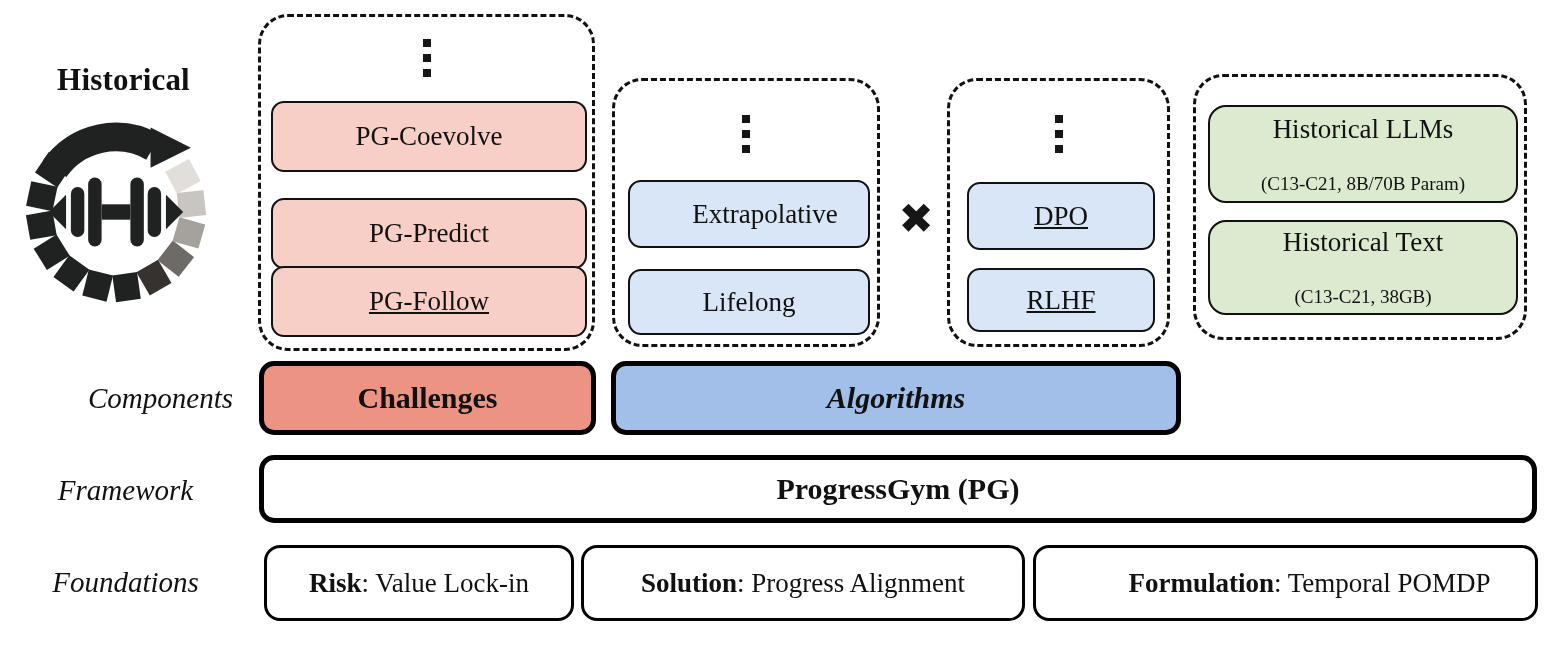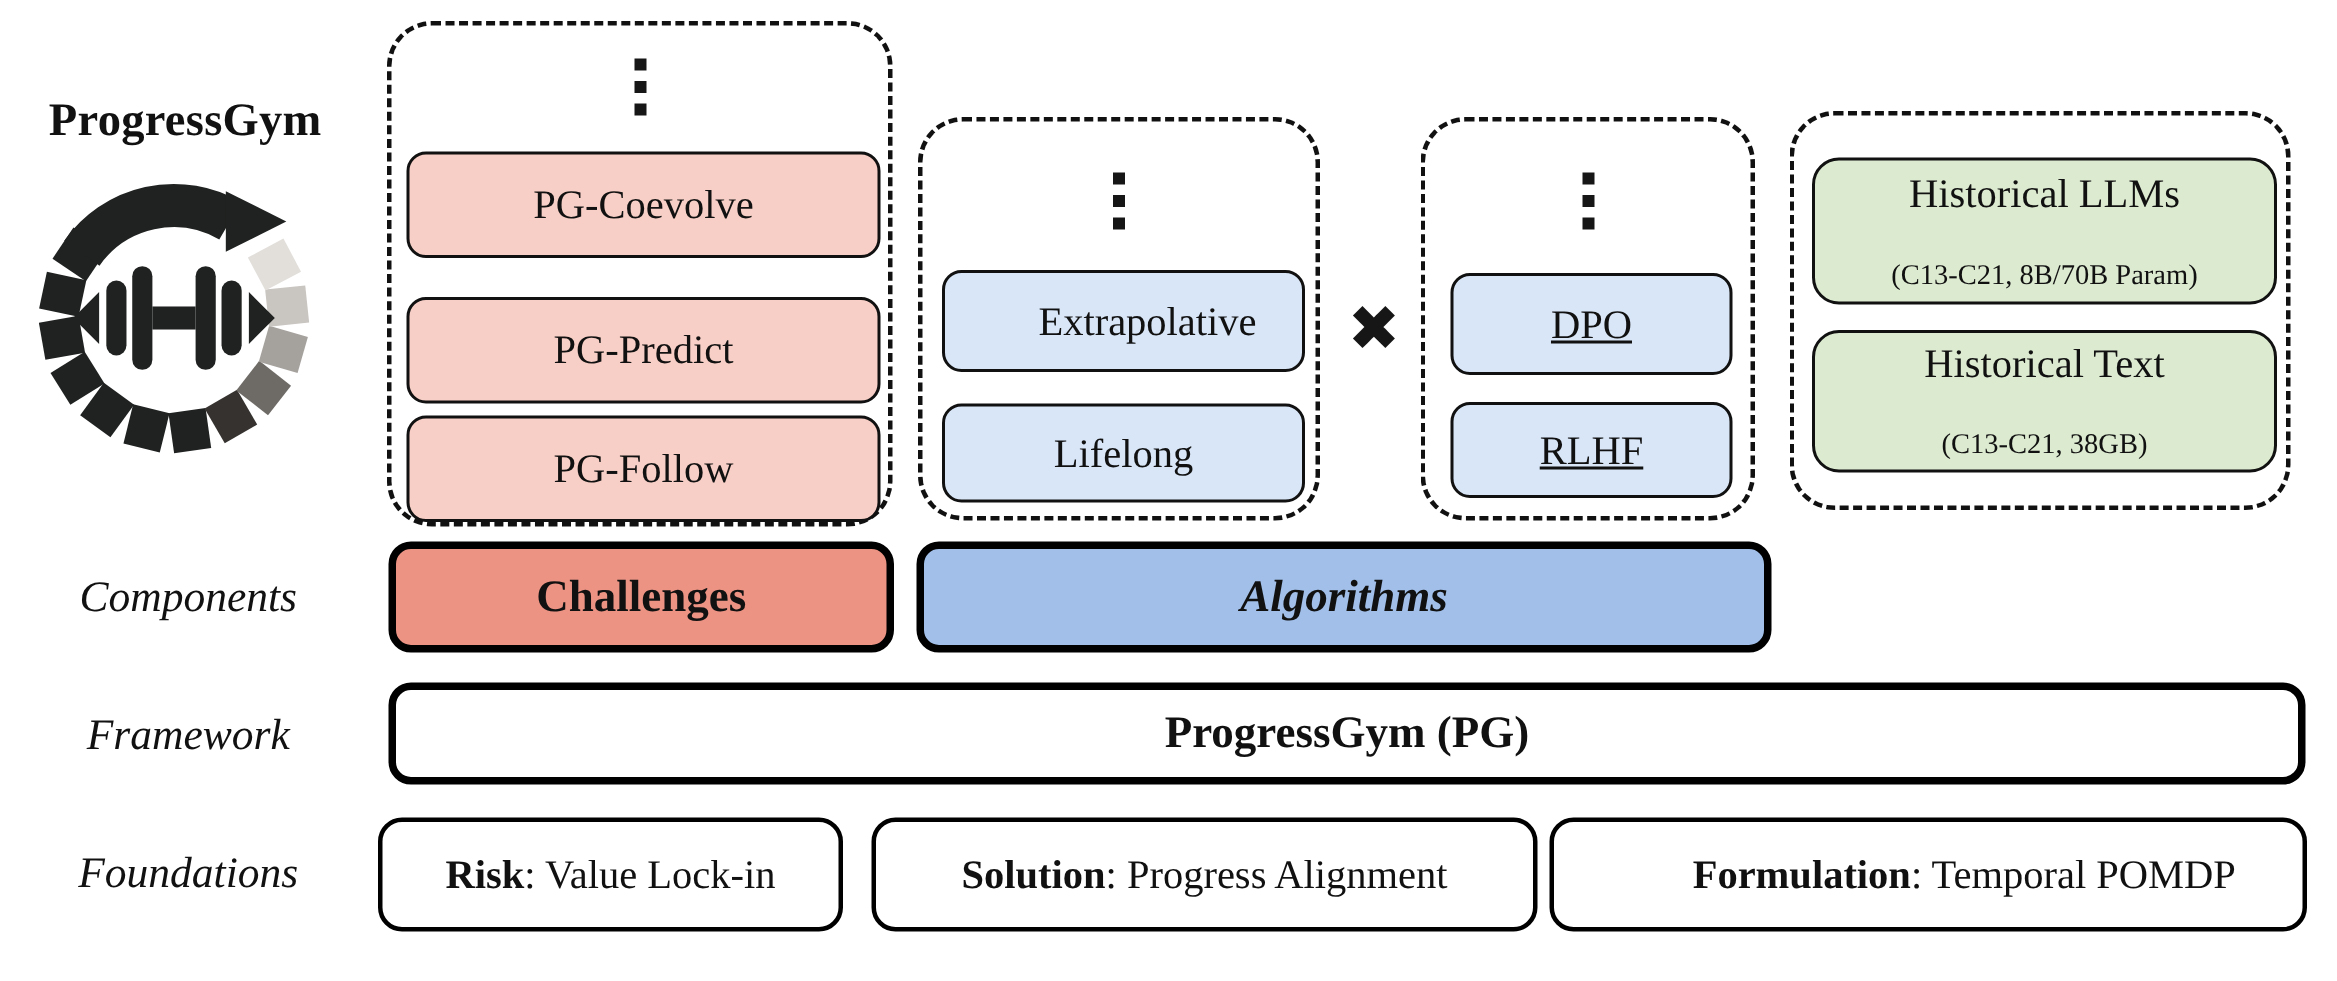--- a/index.html
+++ b/index.html
@@ -22,61 +22,61 @@
   .vdots i{display:block;width:8px;height:8px;background:#161616;}
   .col1 .vdots{top:22px;}
   .col2 .vdots, .col3 .vdots{top:34px;}
   
   .pill{position:absolute;display:flex;align-items:center;justify-content:center;
     border:2.5px solid #111;border-radius:13px;box-sizing:border-box;font-size:27px;}
   .pink{background:var(--pink_fill,#f8cfc6);}
   .blue{background:var(--blue_fill,#d9e6f7);}
   .green{background:var(--green_fill,#dcead0);gap:28px;}
   .col1 .pill{left:10px;width:316px;height:71px;}
-  .p1{top:84px;} .p2{top:181px;} .p3{top:260px;}
+  .p1{top:84px;} .p2{top:181px;} .p3{top:249px;text-decoration:underline;}
   .col2 .pill{left:13px;width:242px;height:68px;}
   .a1{top:99px;padding-left:32px;} .a2{top:188px;height:66px !important;}
   .col3 .pill{left:17px;width:188px;height:68px;text-decoration:underline;}
   .b1{top:101px;} .b2{top:187px;height:64px !important;}
   .col4 .pill{left:12px;width:310px;flex-direction:column;border-radius:18px;line-height:1.15;}
   .c1{top:28px;height:98px;} .c2{top:143px;height:95px;}
   .pill .sub{font-size:19px;}
   .times{position:absolute;left:884px;top:190px;width:64px;height:56px;
     display:flex;align-items:center;justify-content:center;
     font-family:"DejaVu Sans",sans-serif;font-weight:bold;font-size:42px;color:#161616;}
   
   .rowlabel{position:absolute;font-style:italic;font-size:29px;width:215px;text-align:center;}
-  .lab-components{left:18px;top:382px;}
+  .lab-components{left:18px;top:382px;text-align:right;}
   .lab-framework{left:18px;top:474px;}
   .lab-foundations{left:18px;top:566px;}
   
   .band{position:absolute;top:361px;height:74px;display:flex;align-items:center;justify-content:center;
     border:5px solid #000;border-radius:15px;box-sizing:border-box;font-weight:bold;font-size:30px;}
   .band-challenges{left:259px;width:337px;background:var(--pink_dark,#ec9384);}
   .band-algorithms{left:611px;width:570px;background:var(--blue_dark,#a1bfe9);font-style:italic;}
   .band-datamodels{left:1197px;width:340px;background:var(--green_dark,#adca90);}
   
   .framework-box{position:absolute;left:259px;top:455px;width:1278px;height:68px;
     display:flex;align-items:center;justify-content:center;background:#fff;
     border:5px solid #000;border-radius:15px;box-sizing:border-box;font-weight:bold;font-size:30px;}
   
   .fbox{position:absolute;top:545px;height:76px;display:flex;align-items:center;justify-content:center;
     background:#fff;border:3.5px solid #000;border-radius:16px;box-sizing:border-box;
     font-size:27px;white-space:pre;}
   .fbox .term{font-weight:bold;}
-  .f1{left:252px;width:310px;}
+  .f1{left:264px;width:310px;}
   .f2{left:581px;width:444px;}
   .f3{left:1033px;width:505px;padding-left:48px;}
 </style>
 </head>
 <body>
 
 <div class="canvas">
 
-  <div class="brand-title">ProgressGym</div>
+  <div class="brand-title">Historical</div>
   <svg class="logo" width="192" height="192" viewBox="0 0 200 200">
 
     <g>
       <g transform="rotate(214 100 100)">
           <rect x="165" y="87" width="28" height="26" fill="#1f2220"></rect>
         </g>
       <g transform="rotate(192 100 100)">
           <rect x="165" y="87" width="28" height="26" fill="#1f2220"></rect>
         </g>
       <g transform="rotate(170 100 100)">

